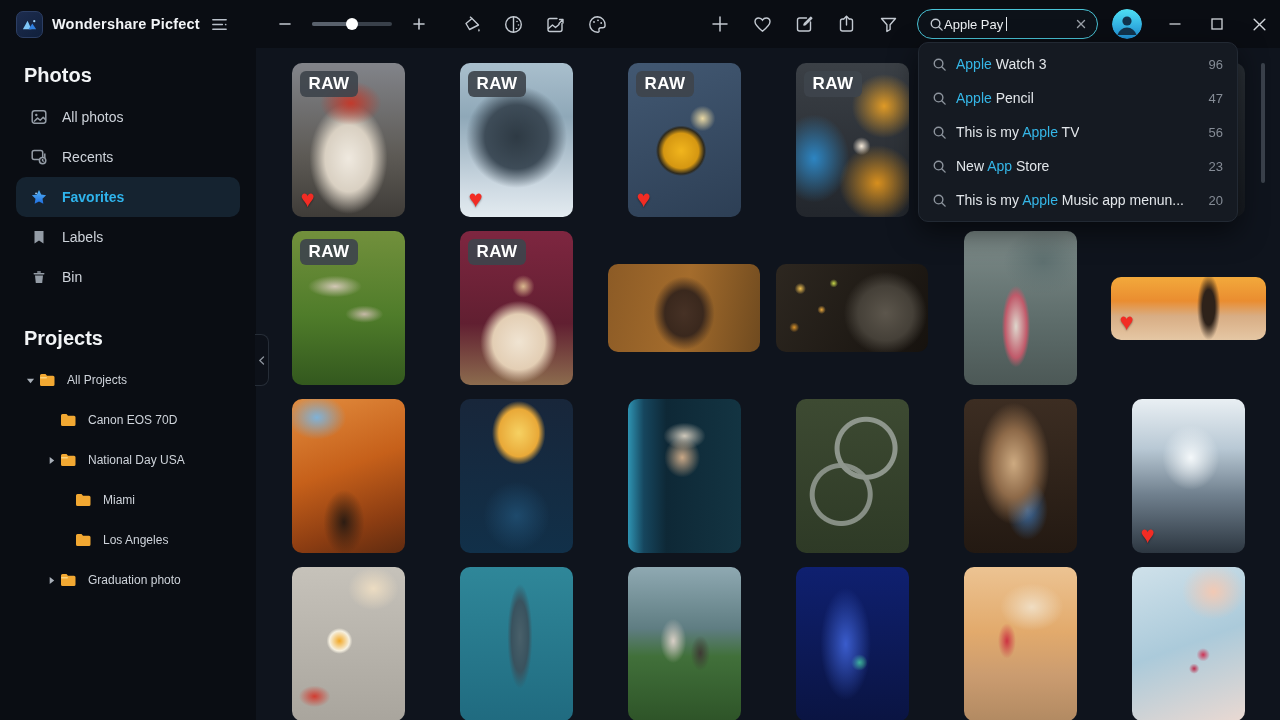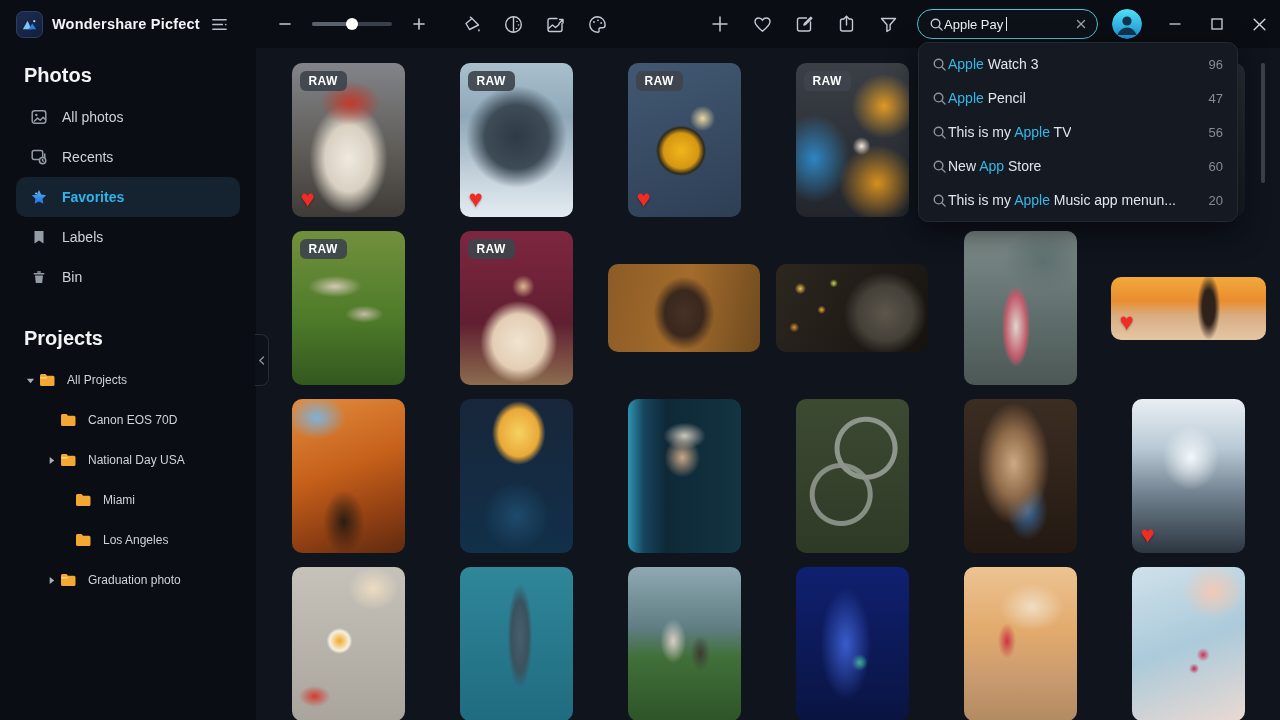--- a/index.html
+++ b/index.html
@@ -57,30 +57,30 @@
 
   
   .main { position:absolute; left:256px; top:48px; width:1024px; height:672px; background:#0f141d; overflow:hidden; }
   .grid { display:grid; grid-template-columns:repeat(6,168px); grid-auto-rows:168px; padding:8px 0 0 8px; }
   .cell { display:flex; align-items:center; justify-content:center; }
   .tile { position:relative; border-radius:10px; overflow:hidden; cursor:pointer; }
   .tile.portrait { width:113px; height:154px; }
   .tile.landscape { width:152px; height:88px; }
   .tile.pano { width:155px; height:63px; }
   .raw-badge { position:absolute; top:8px; left:8px; background:rgba(62,68,76,.92); color:#fff;
-    font-size:12px; font-weight:700; letter-spacing:.4px; padding:3px 9px; border-radius:6px; }
+    font-size:17px; font-weight:700; letter-spacing:.4px; padding:3px 9px; border-radius:6px; }
   .fav-heart { position:absolute; bottom:6px; left:9px; color:#f22c24; font-size:24px; line-height:1;
     text-shadow:0 1px 2px rgba(0,0,0,.4); cursor:pointer; }
   .scrollbar { position:absolute; right:15px; top:15px; width:4px; height:120px; background:#3a414b; border-radius:2px; cursor:pointer; z-index:5; }
 
   
   .dropdown { position:absolute; left:918px; top:42px; width:320px; background:#151a22; border:1px solid #222933;
     border-radius:10px; padding:4px 0; z-index:40; box-shadow:0 10px 28px rgba(0,0,0,.55); }
   .sug-row { display:flex; align-items:center; height:34px; padding:0 14px 0 13px; cursor:pointer; font-size:14px; }
-  .sug-row .txt { margin-left:1px; color:#e2e6ea; white-space:nowrap; overflow:hidden; }
+  .sug-row .txt { margin-left:9px; color:#e2e6ea; white-space:nowrap; overflow:hidden; }
   .sug-row .hl { color:#35b7e8; }
   .sug-row .cnt { margin-left:auto; color:#858c96; font-size:13px; padding-left:8px; }
 
   
   .p-dog-santa { background:
     radial-gradient(ellipse 42% 22% at 52% 26%, #c23a2c 0%, rgba(194,58,44,0) 65%),
     radial-gradient(ellipse 46% 48% at 50% 62%, #efe9df 0%, #d9d0c2 45%, rgba(217,208,194,0) 75%),
     linear-gradient(180deg,#82848a 0%,#5d5a55 60%,#3f3c38 100%); }
   .p-snow-mountain { background:
     radial-gradient(ellipse 62% 46% at 50% 48%, #2e3a44 0%, #3e4c58 45%, rgba(62,76,88,0) 72%),
@@ -610,21 +610,21 @@
         </svg>
       <span class="txt"><span>This is my </span><span class="hl">Apple</span><span> TV</span></span>
       <span class="cnt">56</span>
     </div>
     <div class="sug-row">
       <svg width="15" height="15" viewBox="0 0 16 16" fill="none" stroke="#8d949d" stroke-width="1.5">
           <circle cx="7" cy="7" r="4.6"></circle>
           <line x1="10.6" y1="10.6" x2="14" y2="14" stroke-linecap="round"></line>
         </svg>
       <span class="txt"><span>New </span><span class="hl">App</span><span> Store</span></span>
-      <span class="cnt">60</span>
+      <span class="cnt">23</span>
     </div>
     <div class="sug-row">
       <svg width="15" height="15" viewBox="0 0 16 16" fill="none" stroke="#8d949d" stroke-width="1.5">
           <circle cx="7" cy="7" r="4.6"></circle>
           <line x1="10.6" y1="10.6" x2="14" y2="14" stroke-linecap="round"></line>
         </svg>
       <span class="txt"><span>This is my </span><span class="hl">Apple</span><span> Music app menun...</span></span>
       <span class="cnt">20</span>
     </div>
   </div>

